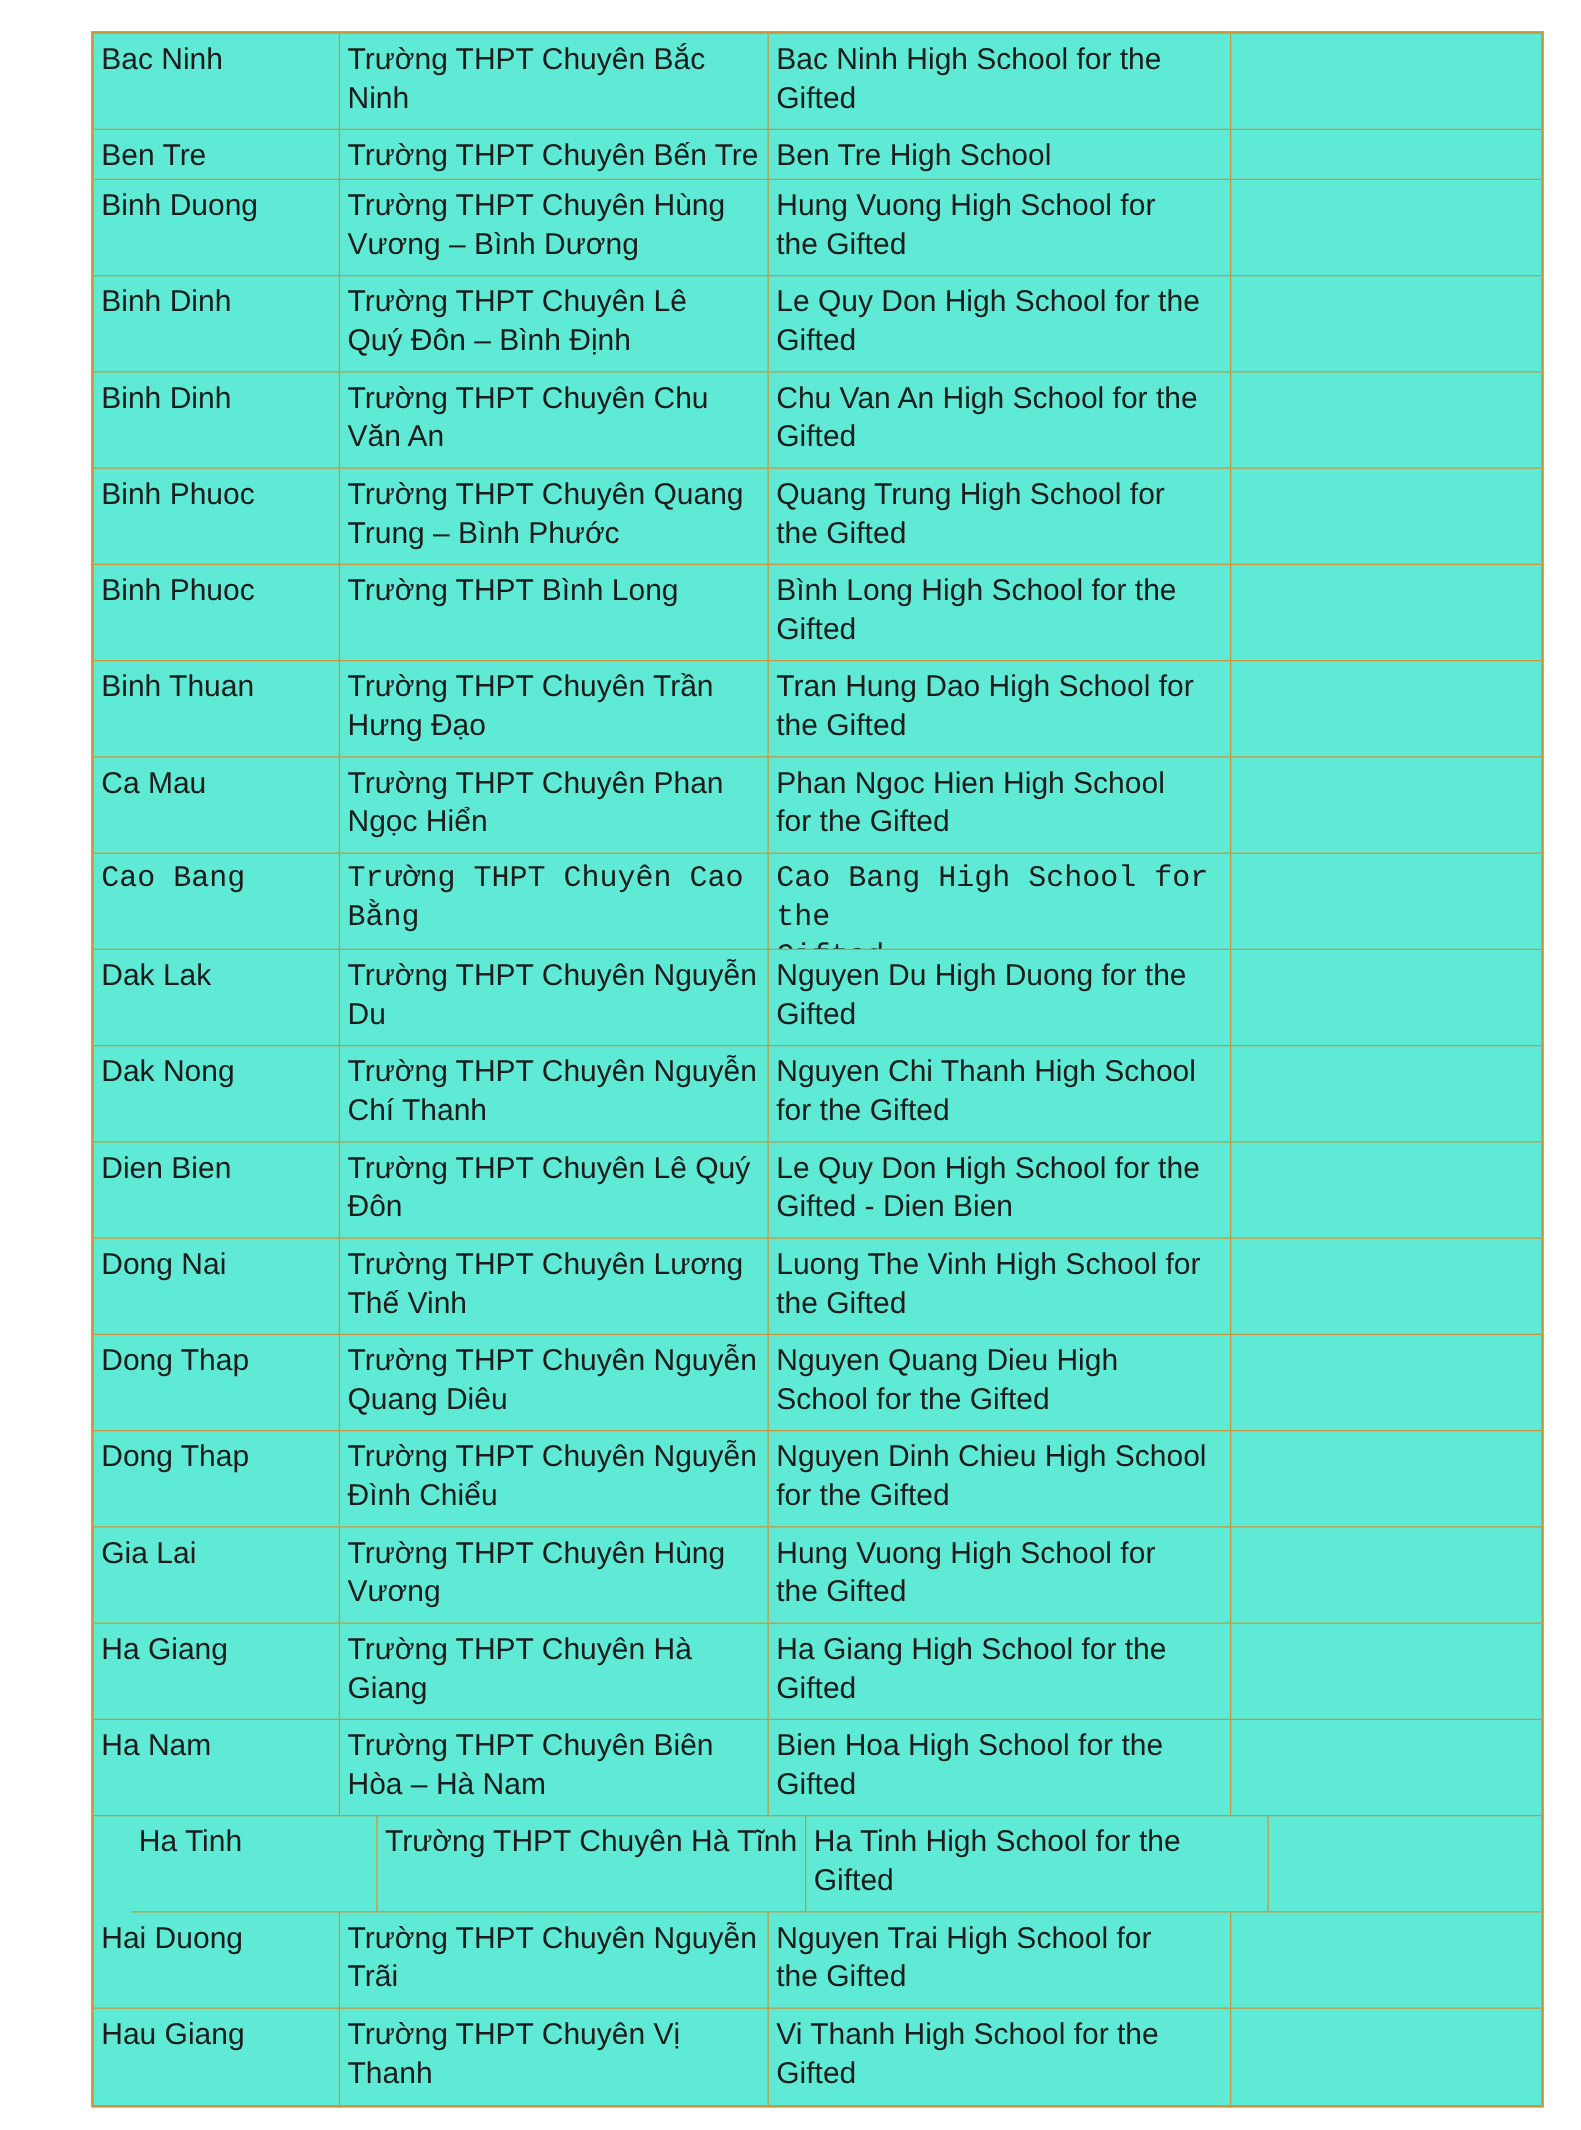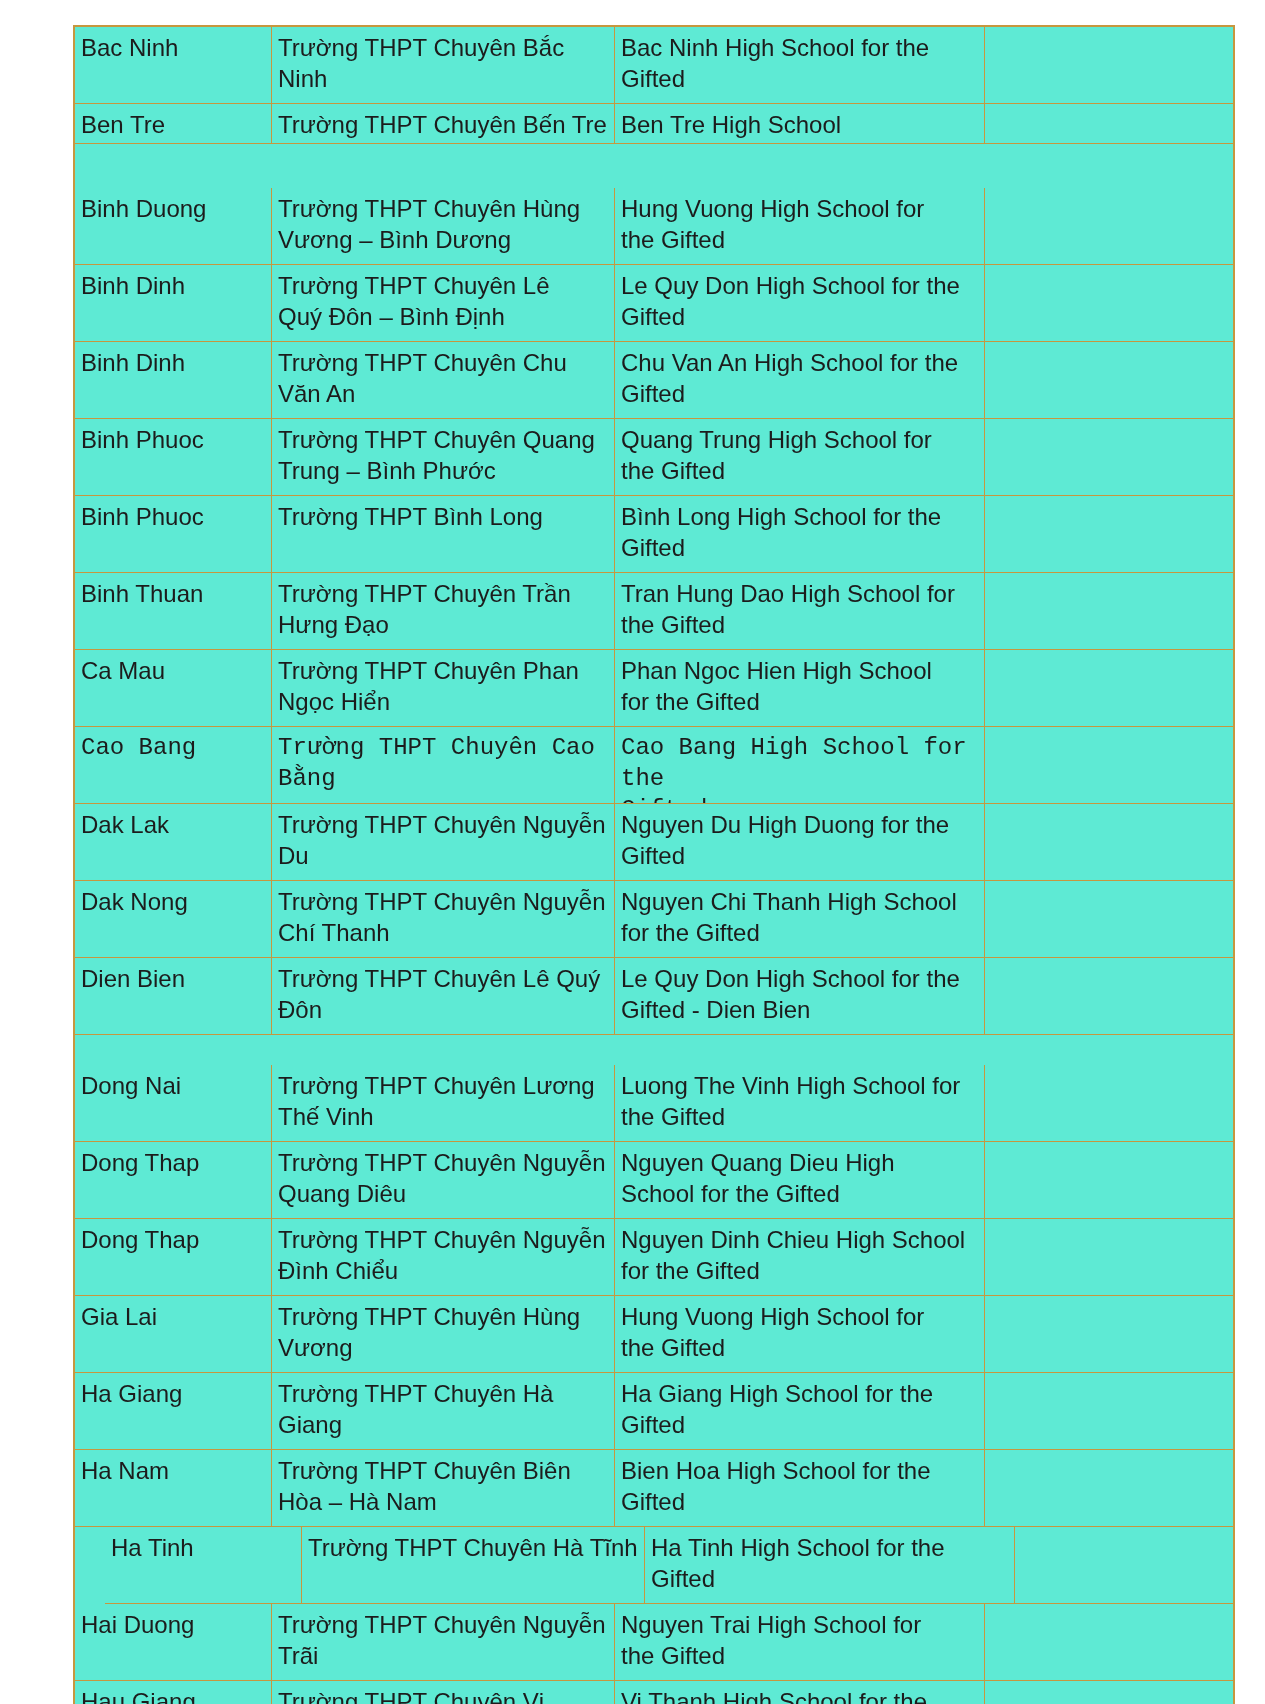--- a/index.html
+++ b/index.html
@@ -65,21 +65,21 @@
       <div class="t-cell col-notes"></div>
     </div>
 
     <div class="t-row" style="height: 40px;">
       <div class="t-cell col-province">Ben Tre</div>
       <div class="t-cell col-school-vi">Trường THPT Chuyên Bến Tre</div>
       <div class="t-cell col-school-en">Ben Tre High School</div>
       <div class="t-cell col-notes"></div>
     </div>
 
-    <div class="t-row" style="height: 77px; margin-top: 44px;">
+    <div class="t-row" style="height: 77px;">
       <div class="t-cell col-province">Binh Duong</div>
       <div class="t-cell col-school-vi">Trường THPT Chuyên Hùng
 Vương – Bình Dương</div>
       <div class="t-cell col-school-en">Hung Vuong High School for
 the Gifted</div>
       <div class="t-cell col-notes"></div>
     </div>
 
     <div class="t-row" style="height: 77px;">
       <div class="t-cell col-province">Binh Dinh</div>
@@ -163,21 +163,21 @@
 
     <div class="t-row" style="height: 77px;">
       <div class="t-cell col-province">Dien Bien</div>
       <div class="t-cell col-school-vi">Trường THPT Chuyên Lê Quý
 Đôn</div>
       <div class="t-cell col-school-en">Le Quy Don High School for the
 Gifted - Dien Bien</div>
       <div class="t-cell col-notes"></div>
     </div>
 
-    <div class="t-row" style="height: 77px; margin-top: 30px;">
+    <div class="t-row" style="height: 77px;">
       <div class="t-cell col-province">Dong Nai</div>
       <div class="t-cell col-school-vi">Trường THPT Chuyên Lương
 Thế Vinh</div>
       <div class="t-cell col-school-en">Luong The Vinh High School for
 the Gifted</div>
       <div class="t-cell col-notes"></div>
     </div>
 
     <div class="t-row" style="height: 77px;">
       <div class="t-cell col-province">Dong Thap</div>

